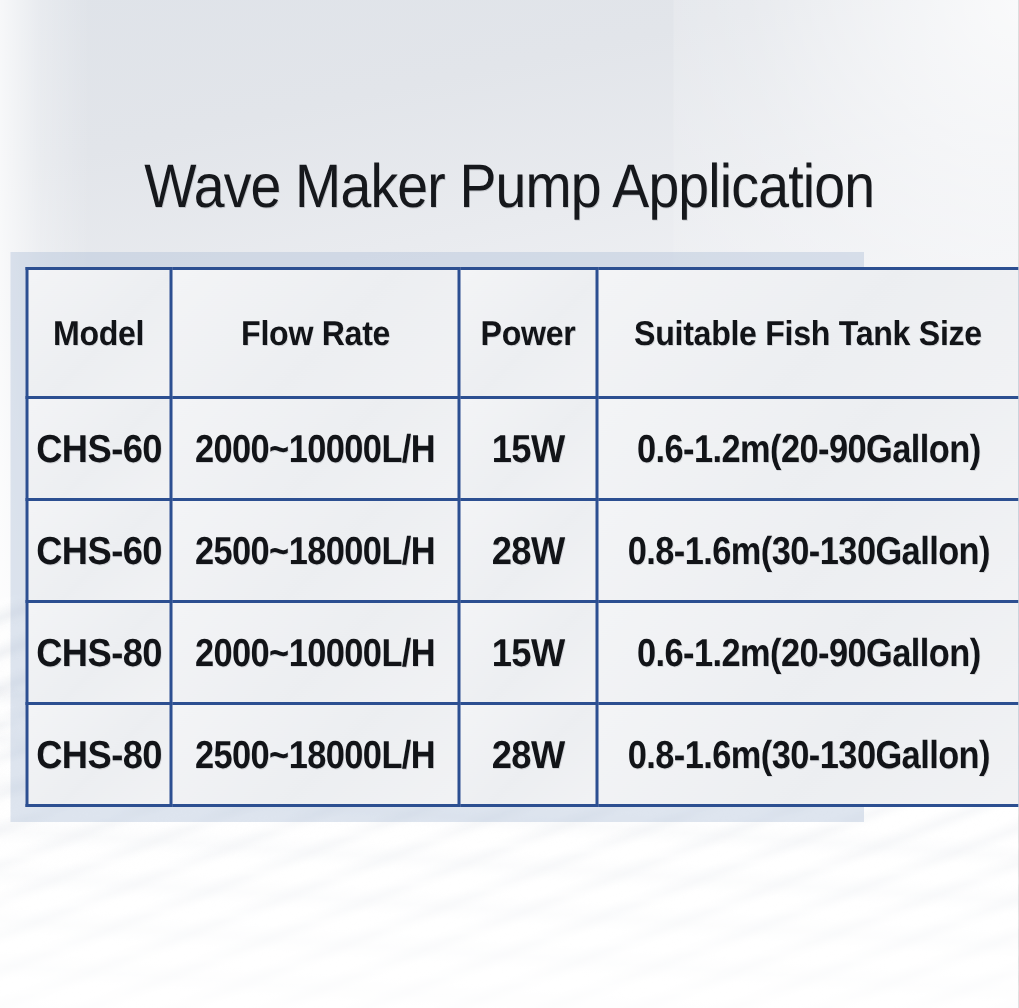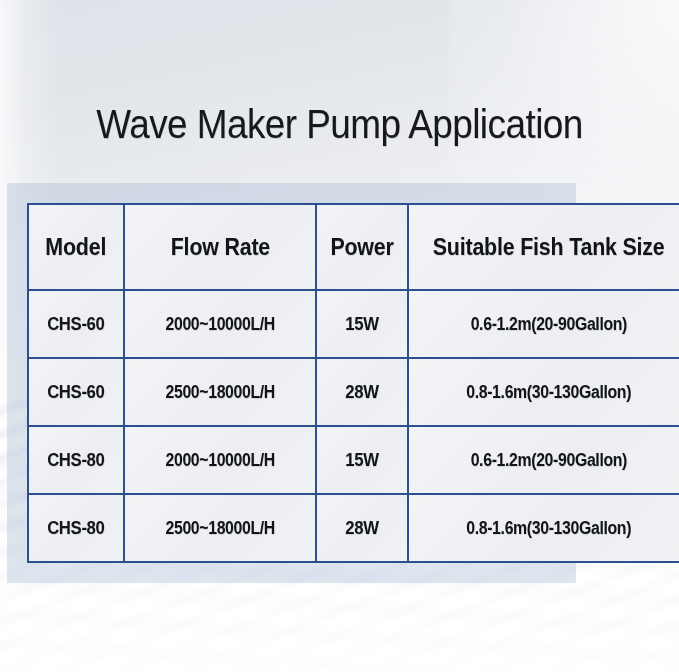--- a/index.html
+++ b/index.html
@@ -116,23 +116,23 @@
     white-space: nowrap;
     transform: scaleX(0.90);
     transform-origin: 50% 50%;
     text-shadow: 0.5px 0.5px 0 rgba(90,95,105,0.25);
   }
 
   
   #spec-table-wrap {
     position: absolute;
     left: 7px;
-    top: 183px;
+    top: 168px;
     width: 569px;
-    padding: 20px;
+    padding: 10px;
     background: rgba(168,186,214,0.38);
     box-sizing: border-box;
   }
   table.spec {
     width: 100%;
     border-collapse: collapse;
     table-layout: fixed;
     background: #f0f1f3;
     border: 2px solid #2c4f91;
     box-sizing: border-box;
@@ -155,21 +155,21 @@
     overflow: hidden;
     white-space: nowrap;
   }
   table.spec thead th {
     height: 84px;
     font-size: 23px;
     letter-spacing: -0.2px;
   }
   table.spec tbody td {
     height: 66px;
-    font-size: 18px;
+    font-size: 26px;
     letter-spacing: -0.4px;
   }
   .sq { display: inline-block; transform: scaleX(0.93); transform-origin: 50% 50%; }
   .sq-tight { display: inline-block; transform: scaleX(0.88); transform-origin: 50% 50%; }
 </style>
 </head>
 <body>
 
 <div id="page">
 

